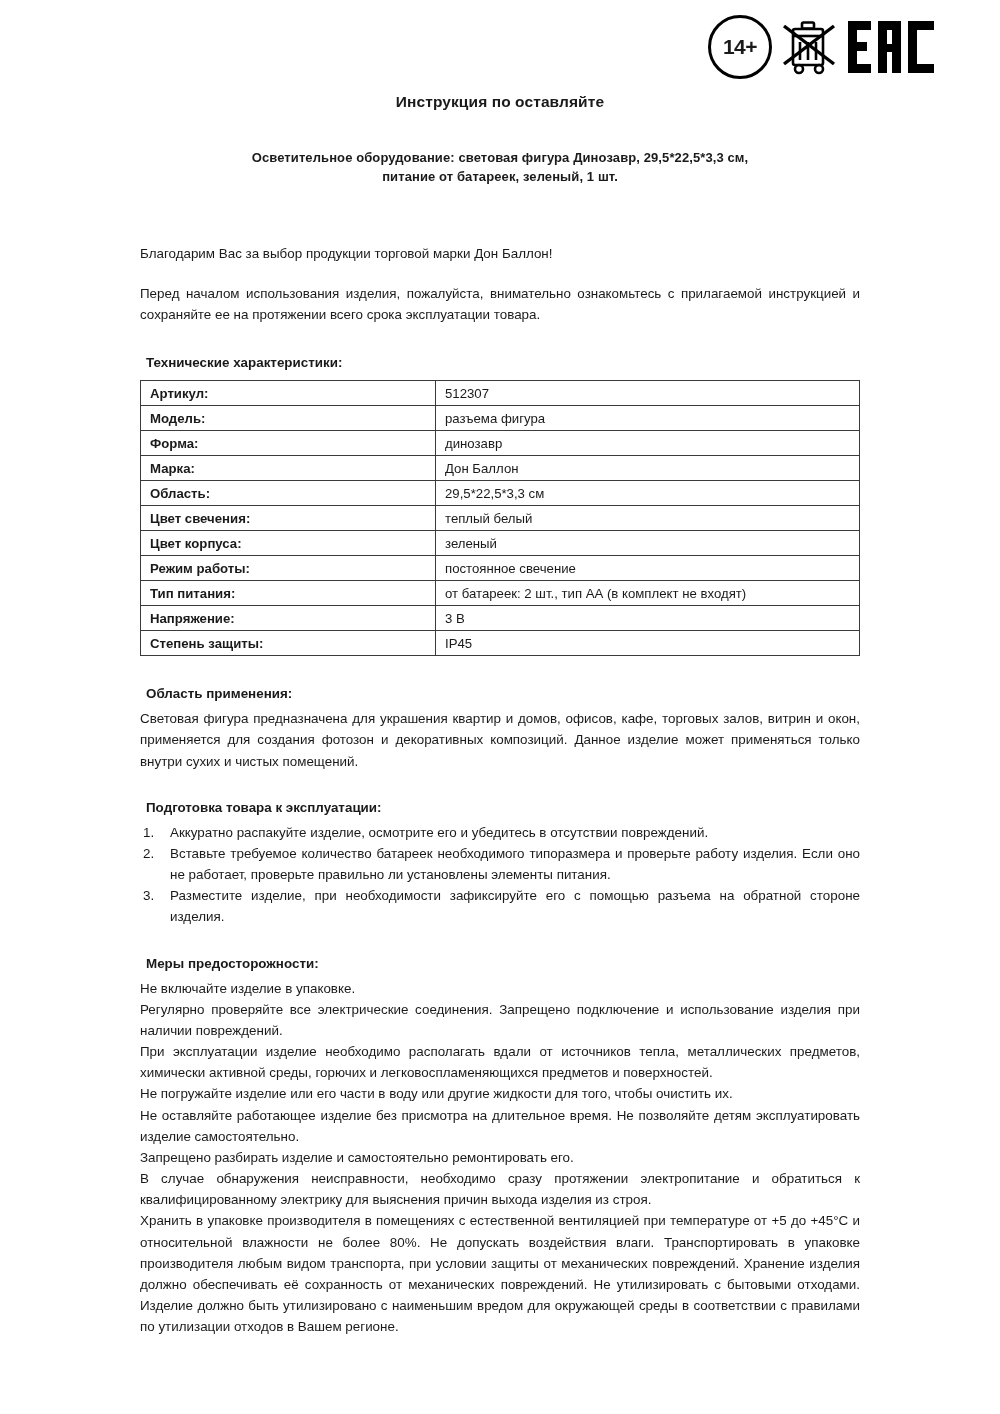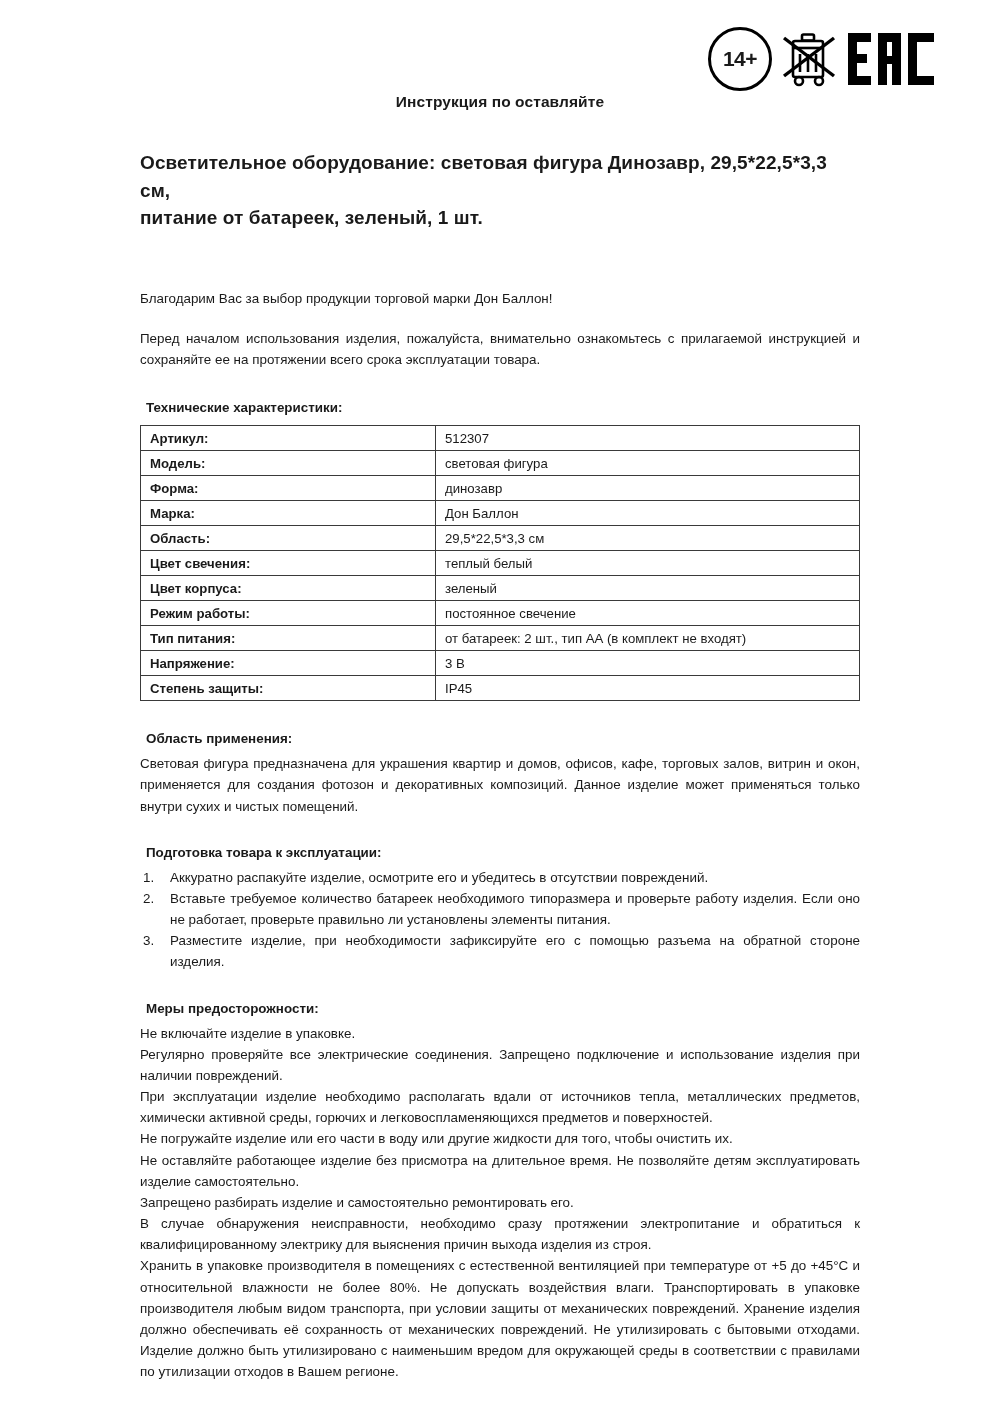--- a/index.html
+++ b/index.html
@@ -20,21 +20,21 @@
     position: relative;
     width: 1000px;
     height: 1414px;
     box-sizing: border-box;
     padding: 0 140px 0 140px;
   }
 
   
   .marks {
     position: absolute;
-    top: 28px;
+    top: 16px;
     right: 62px;
     display: flex;
     align-items: center;
     gap: 8px;
     height: 62px;
   }
   .mark-age {
     width: 58px;
     height: 58px;
     border: 3.5px solid #000;
@@ -53,21 +53,22 @@
   
   .doc-title {
     text-align: center;
     font-size: 15.5px;
     font-weight: bold;
     margin: 0;
     padding-top: 93px;
     letter-spacing: 0.1px;
   }
   .doc-subtitle {
-    font-size: 19px;
+    text-align: center;
+    font-size: 13px;
     font-weight: bold;
     margin: 0;
     padding-top: 38px;
     line-height: 1.45;
     letter-spacing: 0.1px;
   }
 
   
   .para {
     font-size: 13.4px;
@@ -197,21 +198,21 @@
   <div class="section-head">Технические характеристики:</div>
 
   <table class="specs">
     <tbody>
       <tr>
         <td class="k">Артикул:</td>
         <td>512307</td>
       </tr>
       <tr>
         <td class="k">Модель:</td>
-        <td>световая фигура</td>
+        <td>разъема фигура</td>
       </tr>
       <tr>
         <td class="k">Форма:</td>
         <td>динозавр</td>
       </tr>
       <tr>
         <td class="k">Марка:</td>
         <td>Дон Баллон</td>
       </tr>
       <tr>

